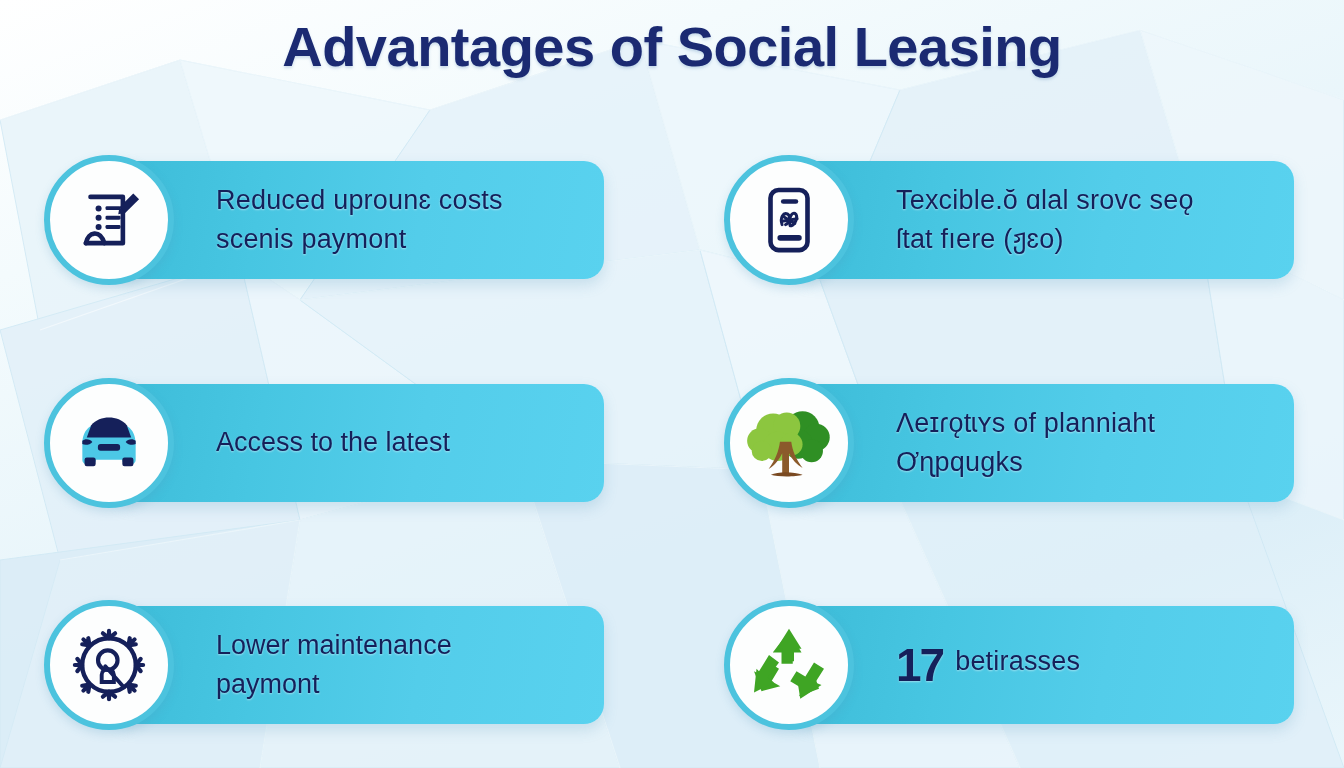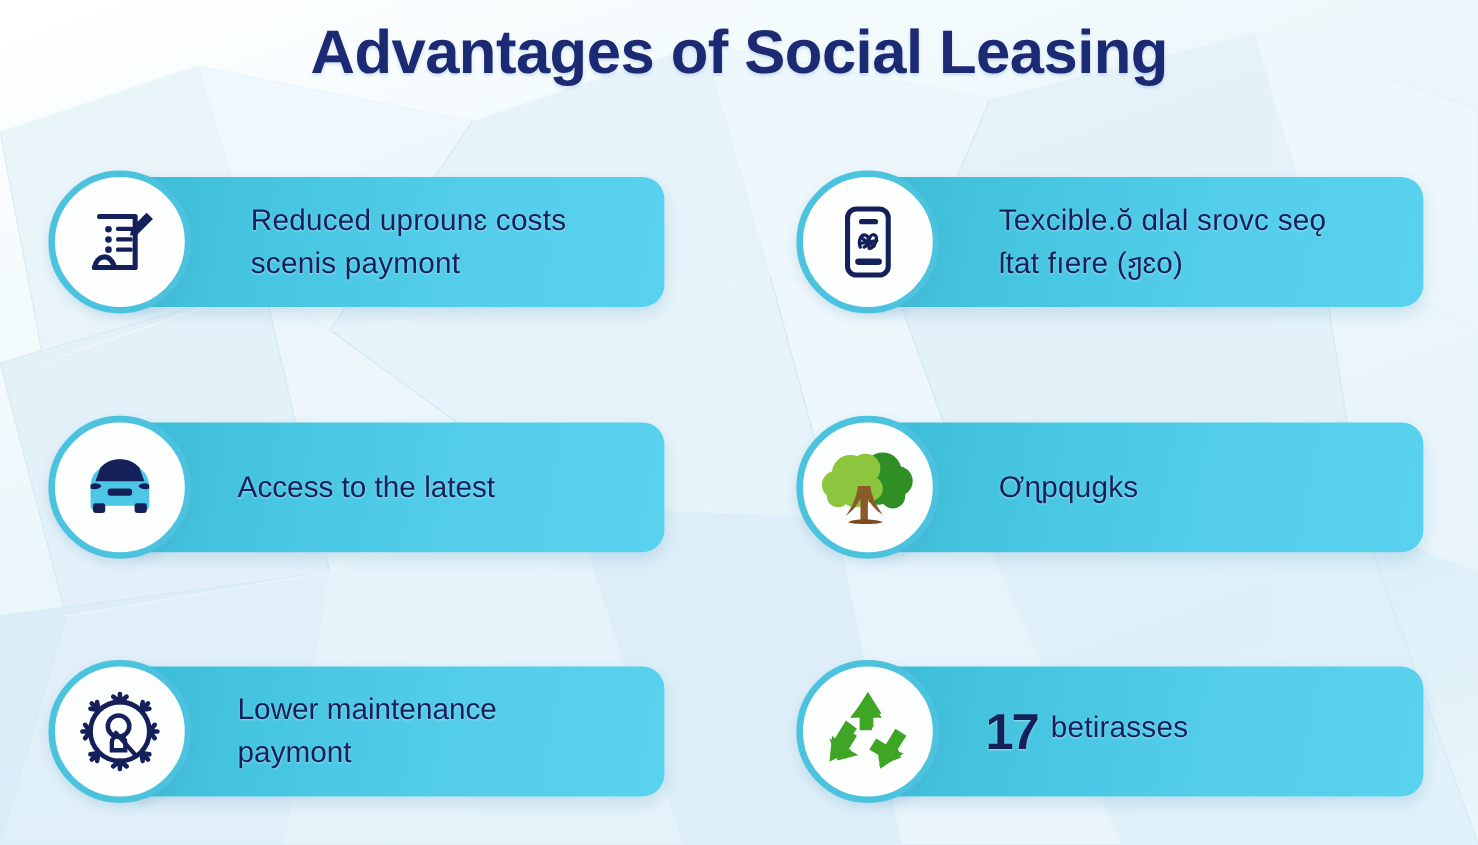--- a/index.html
+++ b/index.html
@@ -43,21 +43,21 @@
     width:400px;color:#15205a;font-size:27px;line-height:1.45;
     font-weight:500;
     text-shadow:0 1px 2px rgba(255,255,255,.45);
   }
   .card.right .txt{width:410px;}
   .txt .l2{display:block;}
   .bignum{
     float:left;font-size:46px;font-weight:bold;line-height:.95;
     margin:2px 12px 0 0;color:#15205a;letter-spacing:-2px;
   }
-  .garble{letter-spacing:.2px;margin-left:12px;}
+  .garble{letter-spacing:.2px;}
 </style>
 </head>
 <body>
 
 <div class="canvas">
 
   <svg class="poly" viewBox="0 0 1344 768" preserveAspectRatio="none">
     <g fill="none" stroke="#cfe8f4" stroke-width="1" opacity=".85">
       <polygon points="0,120 180,60 240,260 40,330" fill="#e8f4fa"></polygon>
       <polygon points="180,60 430,110 300,300 240,260" fill="#eef8fc"></polygon>
@@ -182,20 +182,21 @@
                 <circle cx="28" cy="38" r="13"></circle>
               <circle cx="14" cy="42" r="9"></circle>
                 <circle cx="40" cy="36" r="10"></circle>
             </g>
             <path d="M30 34 C29 42 26 50 20 58 C26 54 29 50 32 44 L32 62 L38 62 L38 44 C41 50 45 54 50 57 C44 49 41 42 40 34 Z" fill="#8b5a2b"></path>
             <path d="M22 63 C28 60 42 60 50 63 C44 65 28 65 22 63 Z" fill="#7a4a22"></path>
           </svg>
         </span>
       </div>
       <div class="txt">
+        <span class="garble">Ʌeɪɾǫtɩʏs of planniaht</span>
         <span class="l2 garble">Ơɳpquɡks</span>
       </div>
     </div>
 
     <div class="card left" style="left:44px;top:460px;">
       <div class="pill"></div>
       <div class="circle">
         <span>
           <svg width="78" height="78" viewBox="0 0 64 64">
             <circle cx="32" cy="32" r="22" fill="none" stroke="#15205a" stroke-width="3.6"></circle>

